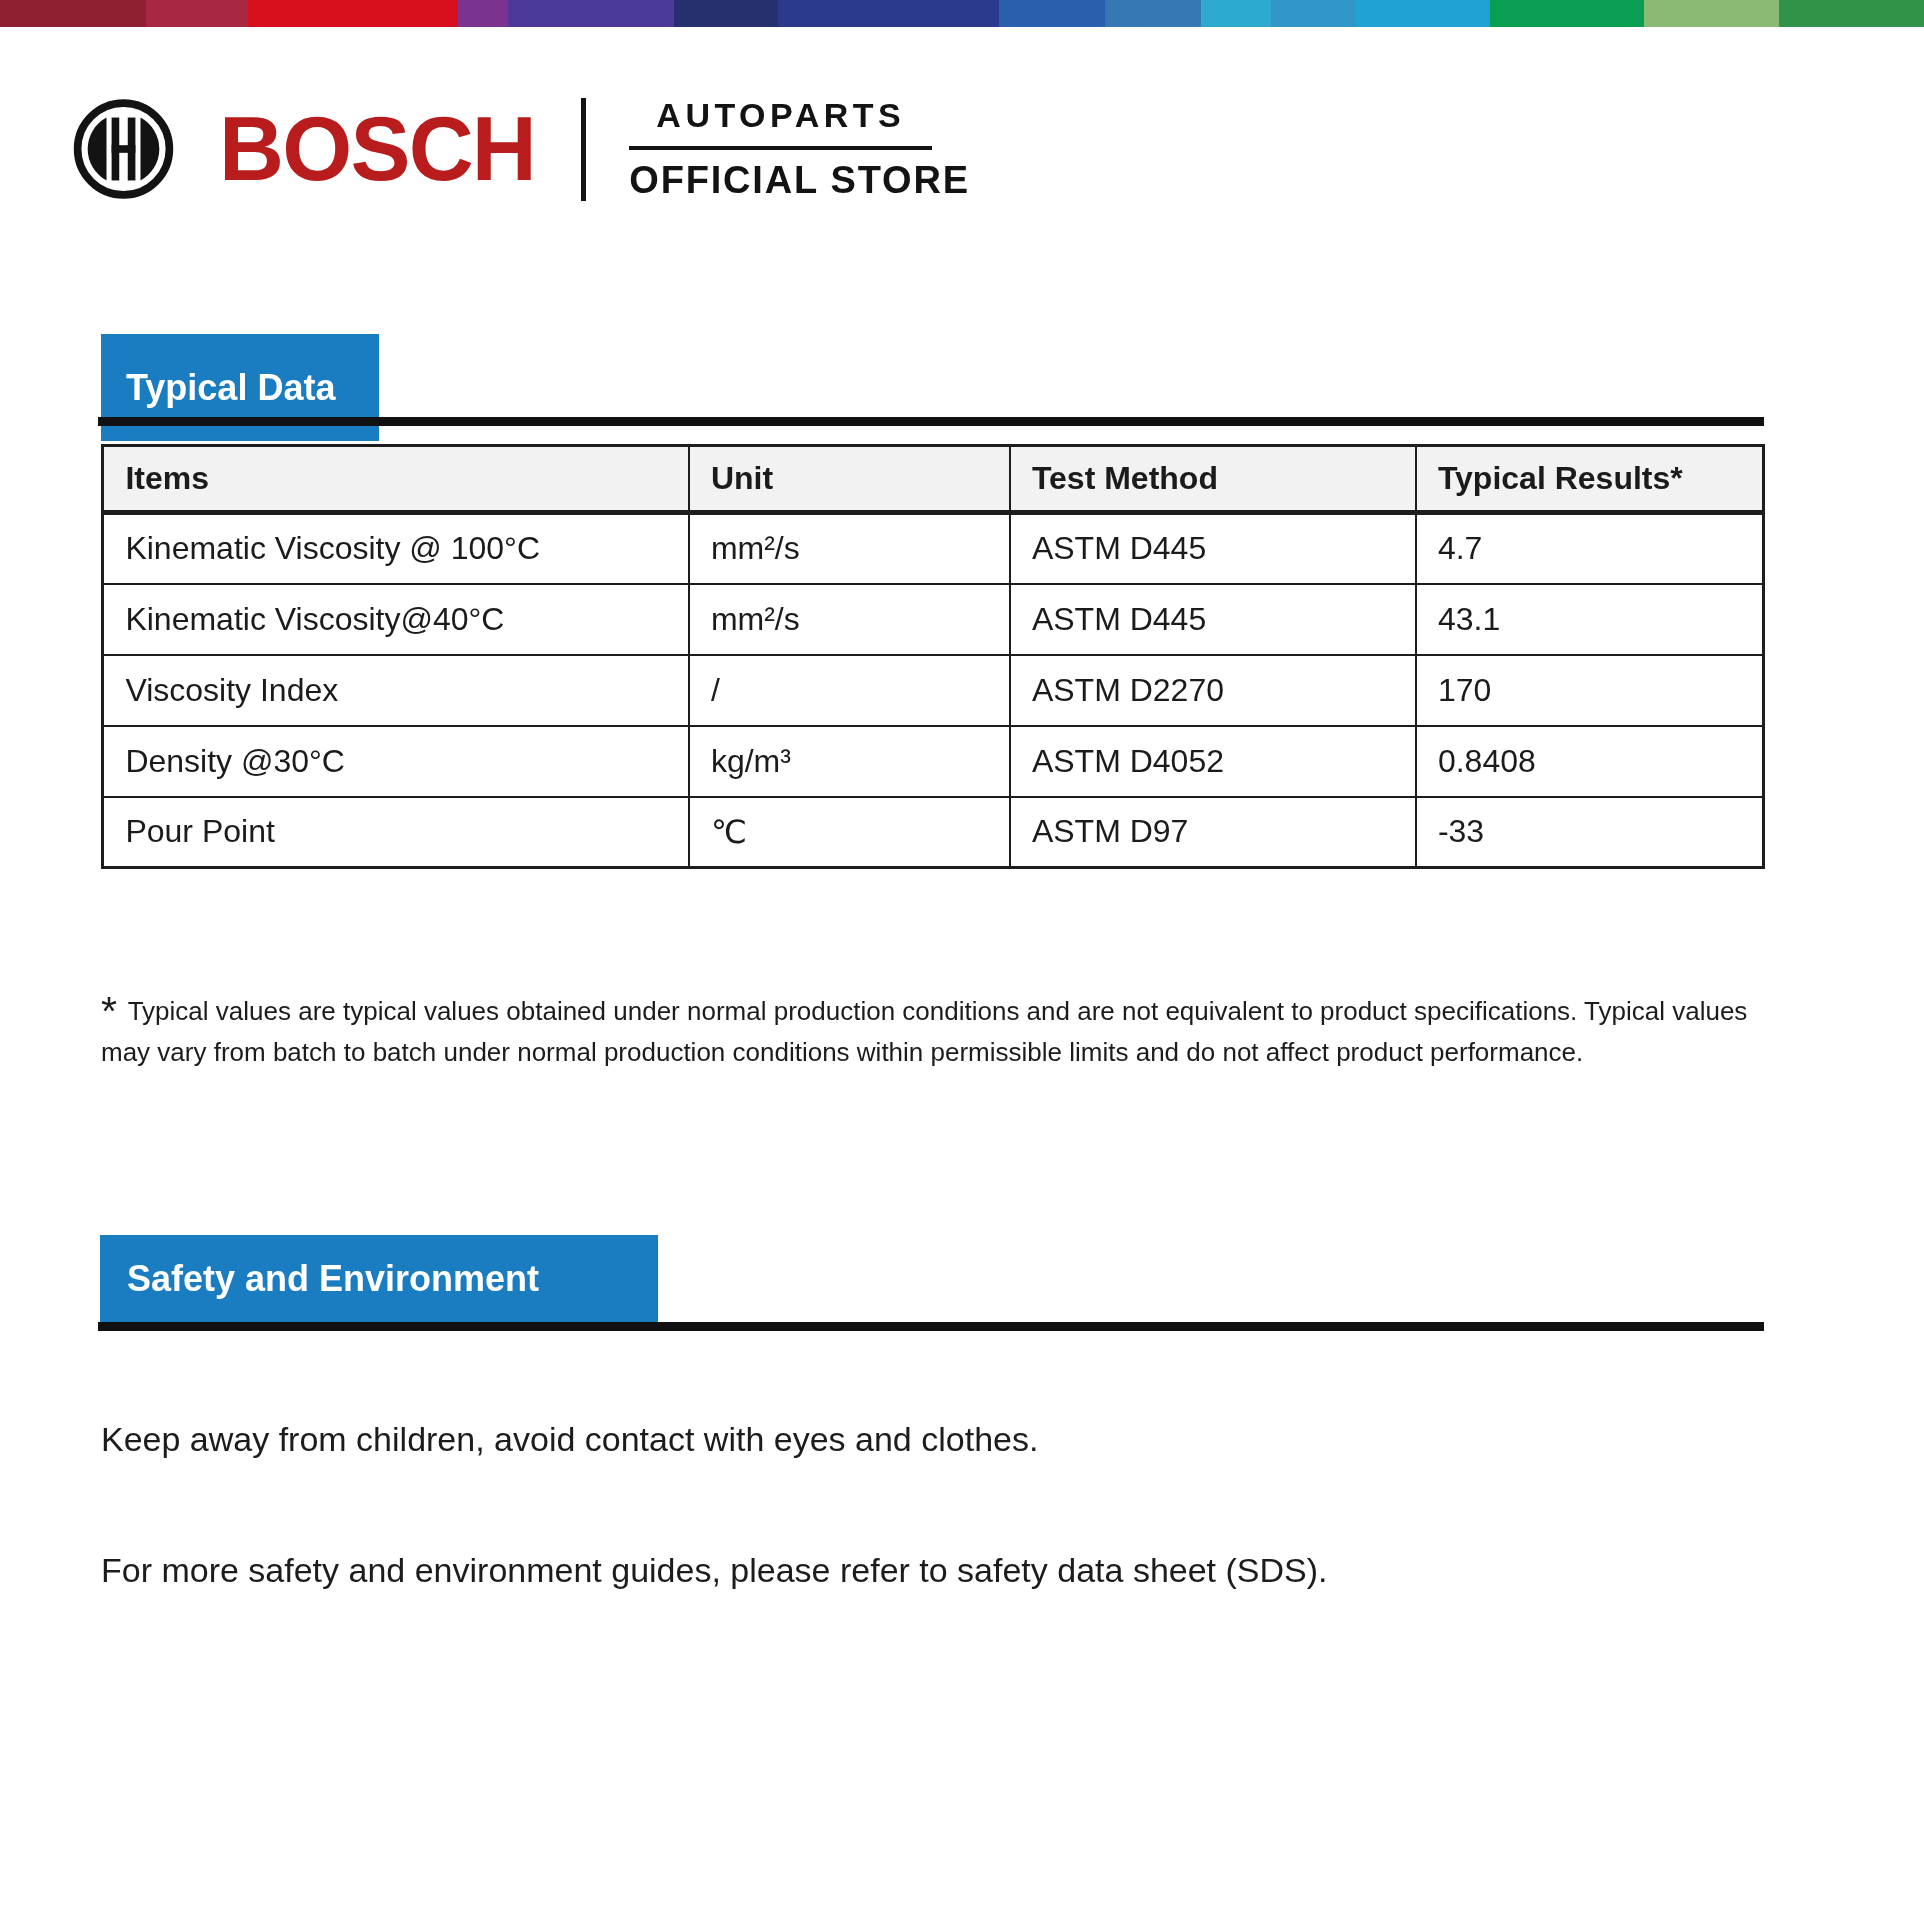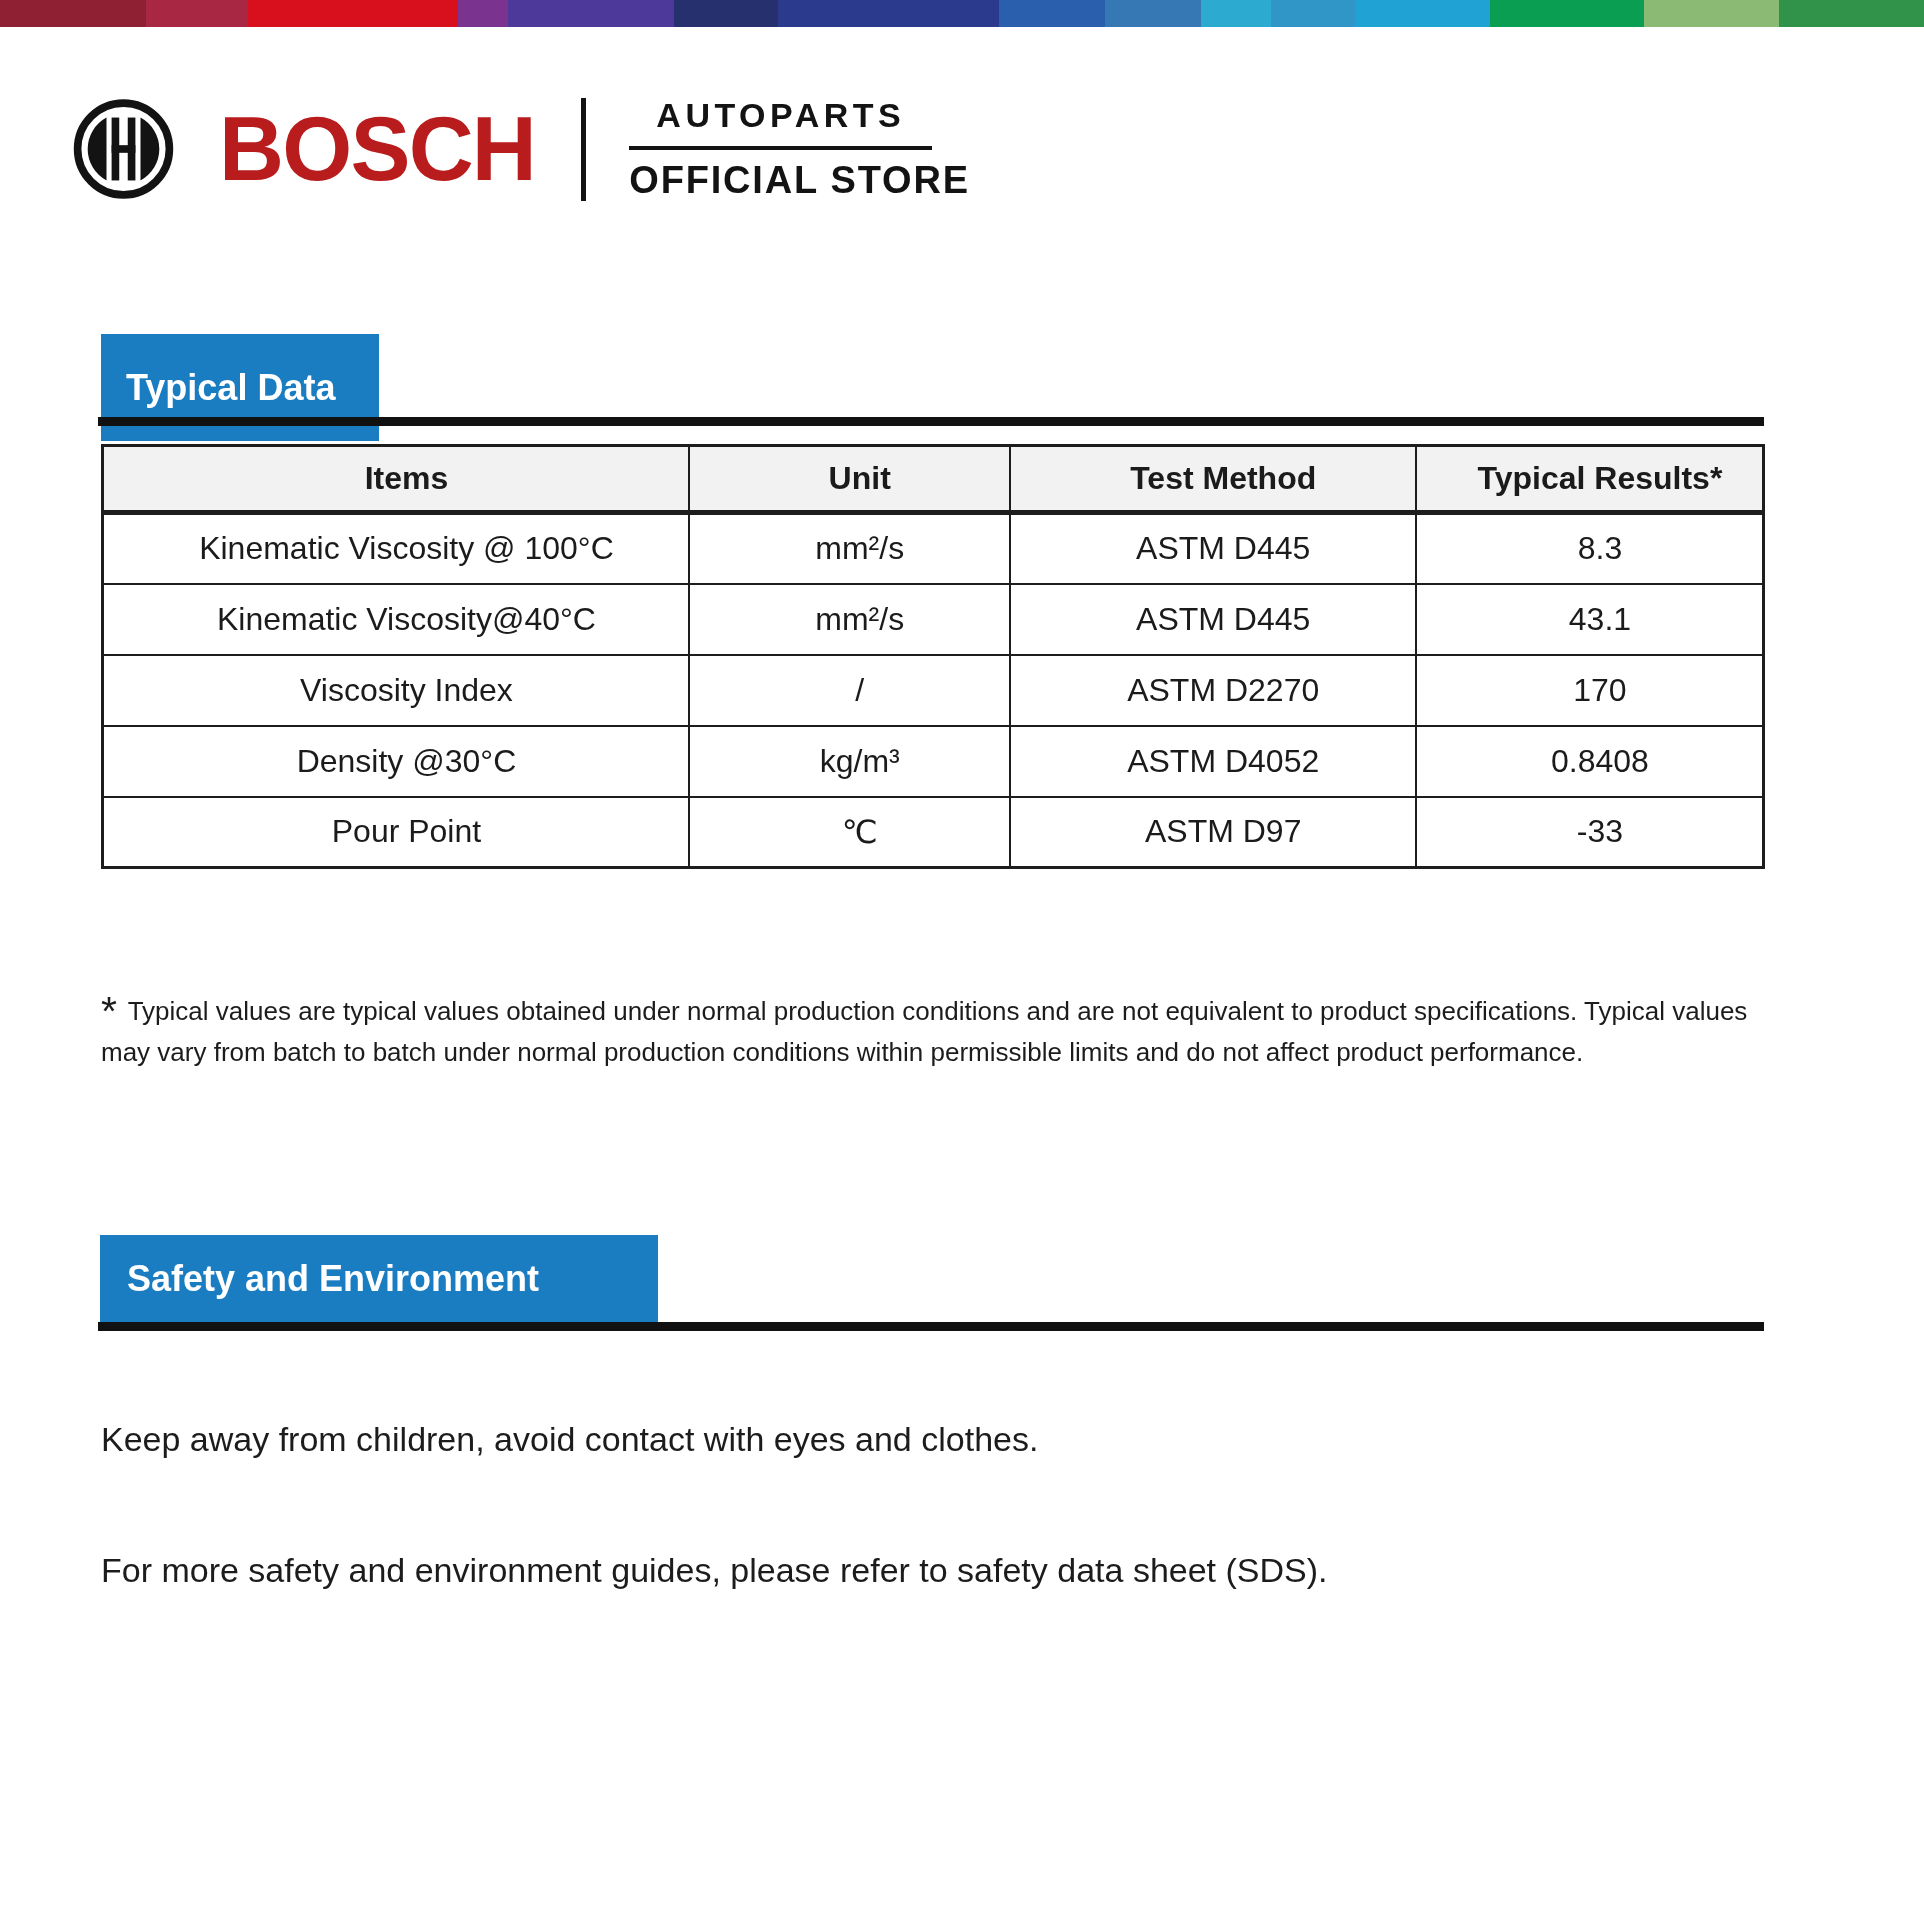--- a/index.html
+++ b/index.html
@@ -99,21 +99,21 @@
     table-layout: fixed;
     font-size: 32px;
     color: #1b1b1b;
   }
   table.spec col.c1 { width: 586px; }
   table.spec col.c2 { width: 321px; }
   table.spec col.c3 { width: 406px; }
   table.spec col.c4 { width: 348px; }
   table.spec th, table.spec td {
     border: 2.7px solid #1d1d1d;
-    text-align: center;
+    text-align: left;
     vertical-align: middle;
     padding-left: 21.4px;
     white-space: nowrap;
     overflow: hidden;
   }
   table.spec { border: 3.6px solid #1d1d1d; }
   table.spec th {
     height: 67px;
     background: #f2f2f2;
     font-weight: bold;
@@ -190,21 +190,21 @@
         <th>Unit</th>
         <th>Test Method</th>
         <th>Typical Results*</th>
       </tr>
     </thead>
     <tbody>
       <tr>
         <td>Kinematic Viscosity @ 100°C</td>
         <td>mm²/s</td>
         <td>ASTM D445</td>
-        <td>8.3</td>
+        <td>4.7</td>
       </tr>
       <tr>
         <td>Kinematic Viscosity@40°C</td>
         <td>mm²/s</td>
         <td>ASTM D445</td>
         <td>43.1</td>
       </tr>
       <tr>
         <td>Viscosity Index</td>
         <td>/</td>

